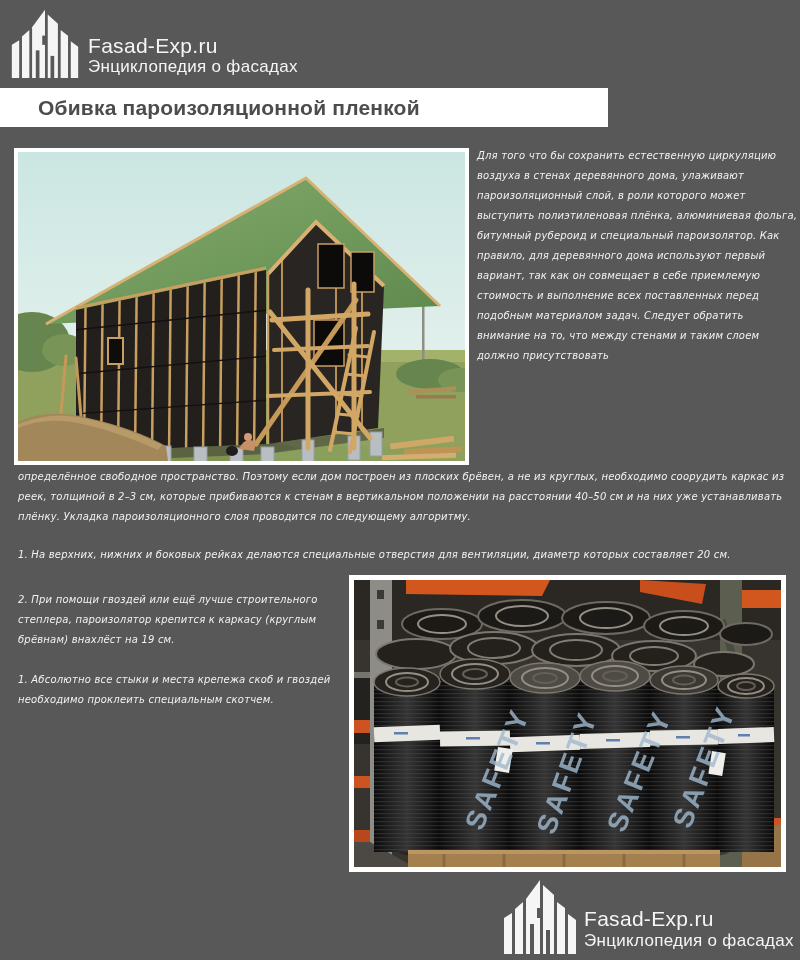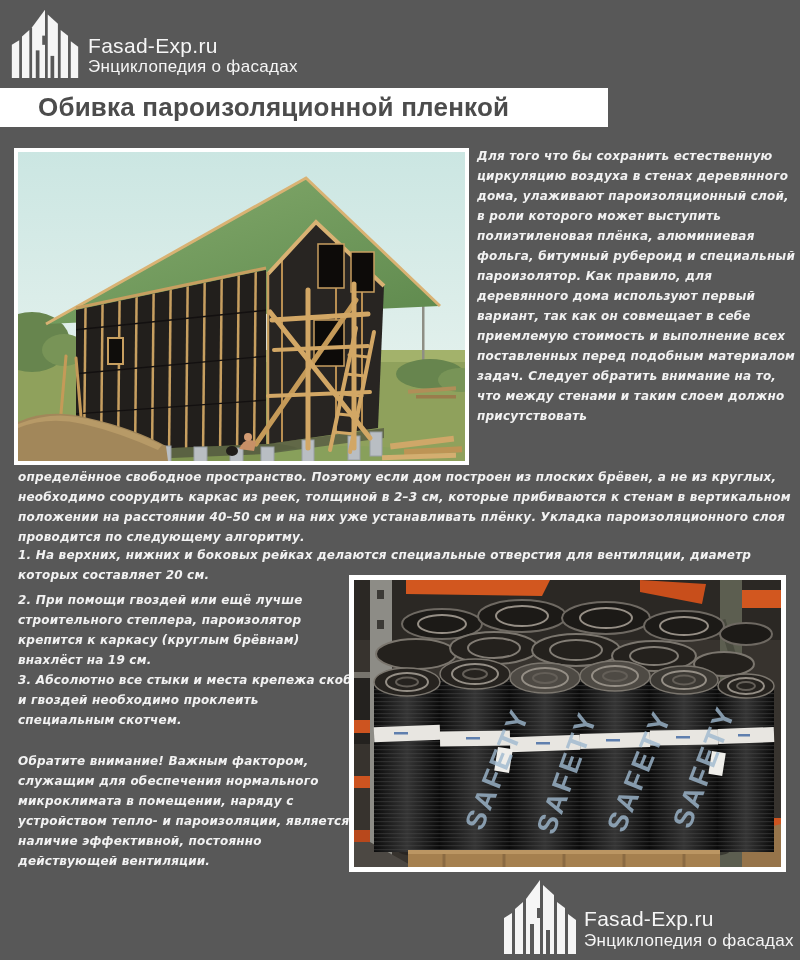--- a/index.html
+++ b/index.html
@@ -20,30 +20,29 @@
     position:absolute; color:var(--logo-white,#f0f0f0);
     font-size:17px; line-height:20px; letter-spacing:0.3px;
   }
   
   .title-bar {
     position:absolute; left:0; top:88px; width:608px; height:39px;
     background:var(--title-bg,#ffffff);
     display:flex; align-items:center; padding-left:38px;
   }
   .title-bar h1 {
-    font-size:26px; font-weight:bold; color:var(--title-color,#4c4c4c);
+    font-size:21px; font-weight:bold; color:var(--title-color,#4c4c4c);
     letter-spacing:0.2px; white-space:nowrap;
   }
   
   .body-text {
     position:absolute;
     font-family:"DejaVu Sans", sans-serif; font-style:italic;
-    font-size:12px; line-height:20px; letter-spacing:0.2px;
+    font-size:10px; line-height:20px; letter-spacing:0.2px;
     color:var(--body-text,#f2f2f2);
-    font-weight:bold;
   }
   .photo {
     position:absolute; background:#fff; border:4px solid #fff;
   }
   .photo svg { display:block; width:100%; height:100%; }
 </style>
 </head>
 <body>
 
 <div class="page">
@@ -214,24 +213,23 @@
   </div>
 
   <div class="body-text" style="left:477px;top:146px;width:322px;">Для того что бы сохранить естественную циркуляцию воздуха в стенах деревянного дома, улаживают пароизоляционный слой, в роли которого может выступить полиэтиленовая плёнка, алюминиевая фольга, битумный рубероид и специальный пароизолятор. Как правило, для деревянного дома используют первый вариант, так как он совмещает в себе приемлемую стоимость и выполнение всех поставленных перед подобным материалом задач. Следует обратить внимание на то, что между стенами и таким слоем должно присутствовать</div>
 
   <div class="body-text" style="left:18px;top:467px;width:776px;">определённое свободное пространство. Поэтому если дом построен из плоских брёвен, а не из круглых, необходимо соорудить каркас из реек, толщиной в 2–3 см, которые прибиваются к стенам в вертикальном положении на расстоянии 40–50 см и на них уже устанавливать плёнку. Укладка пароизоляционного слоя проводится по следующему алгоритму.</div>
 
   <div class="body-text" style="left:18px;top:545px;width:776px;">1. На верхних, нижних и боковых рейках делаются специальные отверстия для вентиляции, диаметр которых составляет 20 см.</div>
 
   <div>
     <div class="body-text" style="left:18px;top:590px;width:335px;">2. При помощи гвоздей или ещё лучше строительного степлера, пароизолятор крепится к каркасу (круглым брёвнам) внахлёст на 19 см.</div>
-    <div class="body-text" style="left:18px;top:670px;width:335px;">3. Абсолютно все стыки и места крепежа скоб и гвоздей необходимо проклеить специальным скотчем.</div>
-  </div>
-
-  <div class="body-text" style="left:18px;top:751px;width:335px;">Обратите внимание! Важным фактором, служащим для обеспечения нормального микроклимата в помещении, наряду с устройством тепло- и пароизоляции, является наличие эффективной, постоянно действующей вентиляции.</div>
+    <div class="body-text" style="left:18px;top:670px;width:335px;">1. Абсолютно все стыки и места крепежа скоб и гвоздей необходимо проклеить специальным скотчем.</div>
+  </div>
+
 
   <div class="photo" style="left:349px;top:575px;width:437px;height:297px;border-width:5px;">
     <svg viewBox="0 0 427 287" preserveAspectRatio="none">
       <defs>
         <linearGradient id="rollBody" x1="0" y1="0" x2="1" y2="0">
           <stop offset="0" stop-color="#0b0b0b"></stop>
             <stop offset="0.5" stop-color="#353535"></stop>
             <stop offset="1" stop-color="#090909"></stop>
         </linearGradient>
         <pattern id="wrapPat" width="6" height="4" patternUnits="userSpaceOnUse">

